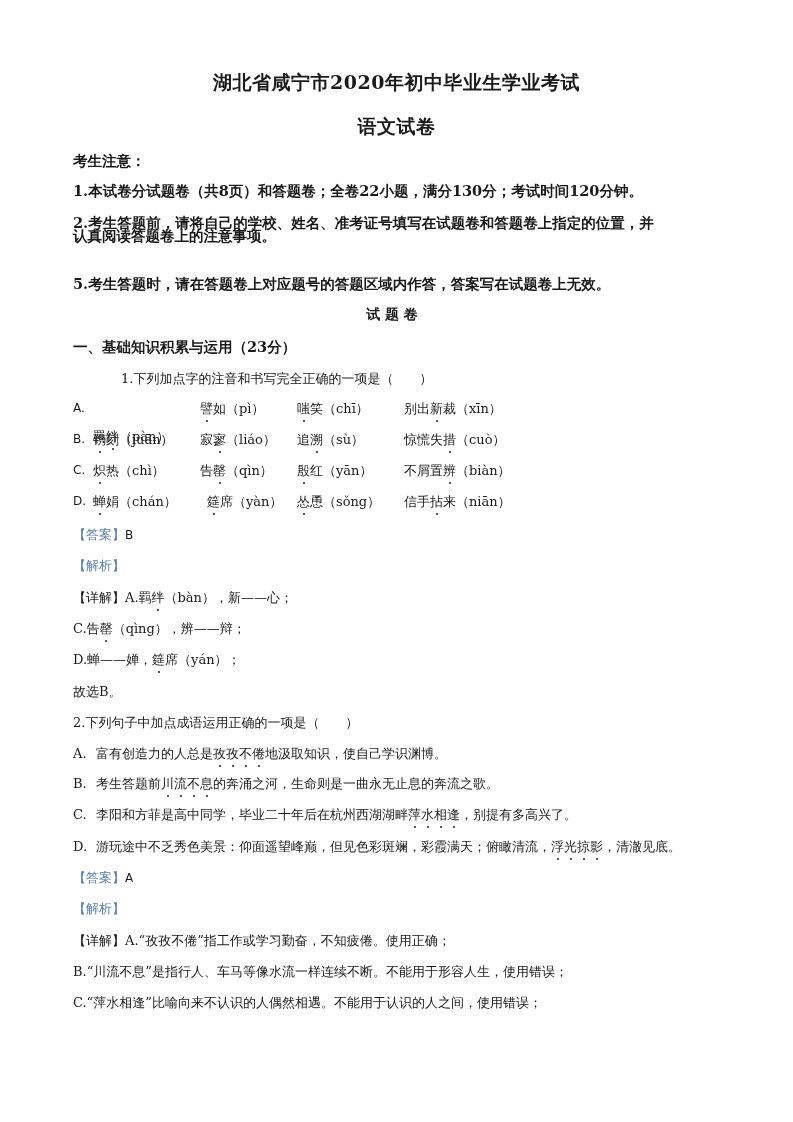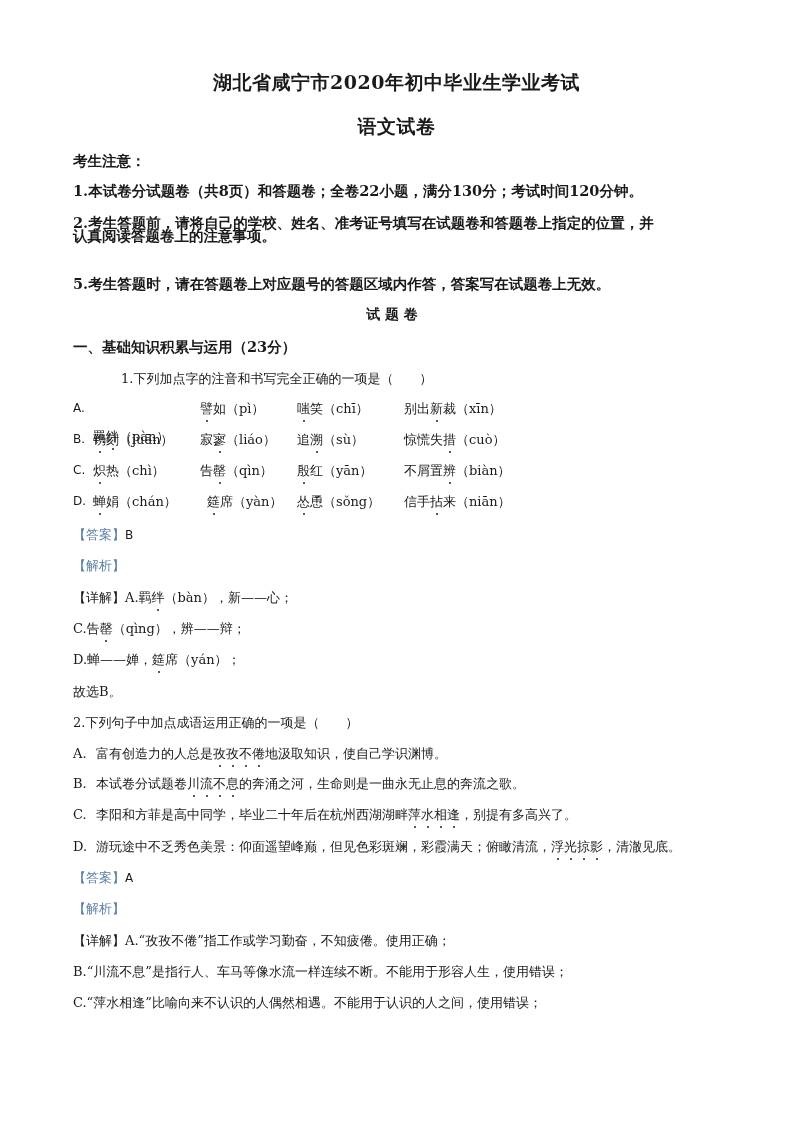--- a/index.html
+++ b/index.html
@@ -61,21 +61,21 @@
   <div id="q1detail">
       <div class="abs n" style="left:73px;top:589px;"><span>【详解】A.羁</span><span class="dot">绊</span><span>（bàn），新——心；</span></div>
       <div class="abs n" style="left:73px;top:620px;"><span>C.告</span><span class="dot">罄</span><span>（qìng），辨——辩；</span></div>
       <div class="abs n" style="left:73px;top:651px;"><span>D.蝉——婵，</span><span class="dot">筵</span><span>席（yán）；</span></div>
       <div class="abs n" style="left:73px;top:683px;"><span>故选B。</span><span class=""></span><span></span></div>
     </div>
 
   <div class="abs n" style="left:73px;top:714px;">2.下列句子中加点成语运用正确的一项是（　　）</div>
   <div id="q2opts">
       <div class="abs n" style="left:73px;top:745px;"><span style="display:inline-block;width:23px;">A.</span><span>富有创造力的人总是</span><span><span class="dot">孜</span><span class="dot">孜</span><span class="dot">不</span><span class="dot">倦</span></span><span>地汲取知识，使自己学识渊博。</span></div>
-      <div class="abs n" style="left:73px;top:775px;"><span style="display:inline-block;width:23px;">B.</span><span>本试卷分试题卷</span><span><span class="dot">川</span><span class="dot">流</span><span class="dot">不</span><span class="dot">息</span></span><span>的奔涌之河，生命则是一曲永无止息的奔流之歌。</span></div>
+      <div class="abs n" style="left:73px;top:775px;"><span style="display:inline-block;width:23px;">B.</span><span>考生答题前</span><span><span class="dot">川</span><span class="dot">流</span><span class="dot">不</span><span class="dot">息</span></span><span>的奔涌之河，生命则是一曲永无止息的奔流之歌。</span></div>
       <div class="abs n" style="left:73px;top:806px;"><span style="display:inline-block;width:23px;">C.</span><span>李阳和方菲是高中同学，毕业二十年后在杭州西湖湖畔</span><span><span class="dot">萍</span><span class="dot">水</span><span class="dot">相</span><span class="dot">逢</span></span><span>，别提有多高兴了。</span></div>
       <div class="abs n" style="left:73px;top:838px;"><span style="display:inline-block;width:23px;">D.</span><span>游玩途中不乏秀色美景：仰面遥望峰巅，但见色彩斑斓，彩霞满天；俯瞰清流，</span><span><span class="dot">浮</span><span class="dot">光</span><span class="dot">掠</span><span class="dot">影</span></span><span>，清澈见底。</span></div>
     </div>
 
   <div class="abs lbl" style="left:73px;top:869px;"><span>【答案】</span><span class="sans" style="color:#1a1a1a;">A</span></div>
   <div class="abs lbl" style="left:73px;top:900px;">【解析】</div>
   <div class="abs n" style="left:73px;top:932px;">【详解】A.“孜孜不倦”指工作或学习勤奋，不知疲倦。使用正确；</div>
   <div class="abs n" style="left:73px;top:963px;">B.“川流不息”是指行人、车马等像水流一样连续不断。不能用于形容人生，使用错误；</div>
   <div class="abs n" style="left:73px;top:994px;">C.“萍水相逢”比喻向来不认识的人偶然相遇。不能用于认识的人之间，使用错误；</div>
 </div>

